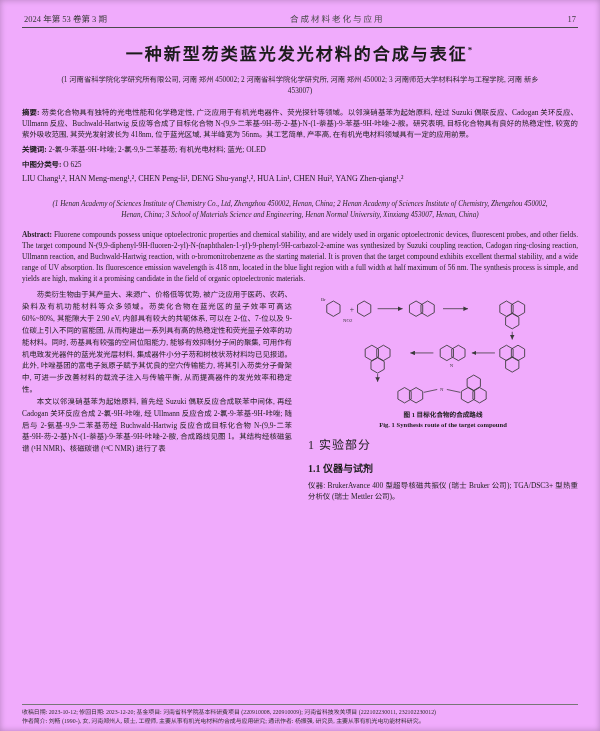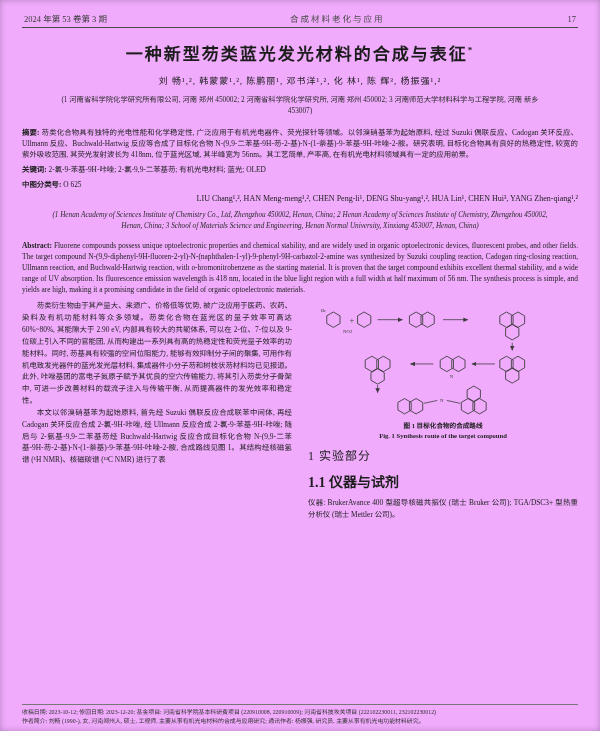--- a/index.html
+++ b/index.html
@@ -9,50 +9,49 @@
   .pg-header { display:flex; justify-content:space-between; align-items:baseline; font-size:8.5px; color:#3a3a3a; padding:0 2px 3px; }
   .hd-center { letter-spacing:2px; color:#4a4a4a; }
   .hd-rule { border-top:1px solid #4a4a4a; margin-bottom:12px; }
   .cn-title { text-align:center; font-size:17px; font-weight:bold; letter-spacing:2px; margin:6px 0 9px; }
   .cn-title sup { font-size:9px; }
   .cn-authors { text-align:center; font-size:9px; margin-bottom:7px; letter-spacing:1px; }
   .cn-affil { text-align:center; font-size:7.3px; color:#2a2a2a; width:88%; margin:0 auto 10px; line-height:1.55; }
   .meta-block { font-size:7.4px; text-align:justify; line-height:1.5; margin-bottom:4px; color:#1e1e1e; }
   .bold { font-weight:bold; }
   .en-title { text-align:center; font-size:11.5px; font-weight:bold; margin:9px 8px 8px; line-height:1.3; }
-  .en-authors { text-align:right; font-size:8px; margin-bottom:7px; }
+  .en-authors { text-align:left; font-size:8px; margin-bottom:16px; }
   .en-affil { text-align:center; font-style:italic; font-size:7.2px; width:90%; margin:0 auto 8px; line-height:1.5; color:#2a2a2a; }
   .en-abstract { margin-bottom:5px; }
   .en-keywords { margin-bottom:8px; }
   .columns { display:flex; gap:16px; margin-top:4px; padding-bottom:30px; }
   .col { flex:1; min-width:0; font-size:7.4px; text-align:justify; line-height:1.6; color:#1e1e1e; }
   .col p { text-indent:2em; }
   .col p.no-indent { text-indent:0; }
   .scheme { text-align:center; margin:3px 0 5px; }
   .scheme svg { display:block; margin:0 auto; }
   .fig-cap { font-size:6.6px; font-weight:bold; line-height:1.45; text-align:center; }
   .sec-h { font-size:12px; font-weight:normal; margin:7px 0 5px; letter-spacing:1px; }
-  .sub-h { font-size:14px; font-weight:bold; margin:3px 0 3px; }
+  .sub-h { font-size:10px; font-weight:bold; margin:3px 0 3px; }
   .footnote { position:absolute; left:22px; right:22px; bottom:5px; border-top:0.5px solid #777; padding-top:3px; font-size:5.9px; color:#333; line-height:1.55; text-align:justify; }
 </style>
 </head>
 <body>
 
 <div class="page">
 
   <div class="pg-header">
     <span class="hd-left">2024 年第 53 卷第 3 期</span>
     <span class="hd-center">合成材料老化与应用</span>
     <span class="hd-right">17</span>
   </div>
   <div class="hd-rule"></div>
 
   <h1 class="cn-title"><span>一种新型芴类蓝光发光材料的合成与表征</span><sup>*</sup></h1>
 
-  <div class="cn-authors">刘 畅¹,², 韩蒙蒙¹,², 陈鹏丽¹, 邓书洋¹,², 化 林¹, 陈 辉³, 杨振强¹,²</div>
   <div class="cn-affil">(1 河南省科学院化学研究所有限公司, 河南 郑州 450002; 2 河南省科学院化学研究所, 河南 郑州 450002; 3 河南师范大学材料科学与工程学院, 河南 新乡 453007)</div>
 
   <p class="meta-block"><span class="bold">摘要:</span> <span>芴类化合物具有独特的光电性能和化学稳定性, 广泛应用于有机光电器件、荧光探针等领域。以邻溴硝基苯为起始原料, 经过 Suzuki 偶联反应、Cadogan 关环反应、Ullmann 反应、Buchwald-Hartwig 反应等合成了目标化合物 N-(9,9-二苯基-9H-芴-2-基)-N-(1-萘基)-9-苯基-9H-咔唑-2-胺。研究表明, 目标化合物具有良好的热稳定性, 较宽的紫外吸收范围, 其荧光发射波长为 418nm, 位于蓝光区域, 其半峰宽为 56nm。其工艺简单, 产率高, 在有机光电材料领域具有一定的应用前景。</span></p>
 
   <p class="meta-block"><span class="bold">关键词:</span> <span>2-氯-9-苯基-9H-咔唑; 2-氯-9,9-二苯基芴; 有机光电材料; 蓝光; OLED</span></p>
 
   <p class="meta-block"><span class="bold">中图分类号:</span> <span>O 625</span></p>
 
   <div class="en-authors">LIU Chang¹,², HAN Meng-meng¹,², CHEN Peng-li¹, DENG Shu-yang¹,², HUA Lin¹, CHEN Hui³, YANG Zhen-qiang¹,²</div>
   <div class="en-affil">(1 Henan Academy of Sciences Institute of Chemistry Co., Ltd, Zhengzhou 450002, Henan, China; 2 Henan Academy of Sciences Institute of Chemistry, Zhengzhou 450002, Henan, China; 3 School of Materials Science and Engineering, Henan Normal University, Xinxiang 453007, Henan, China)</div>

